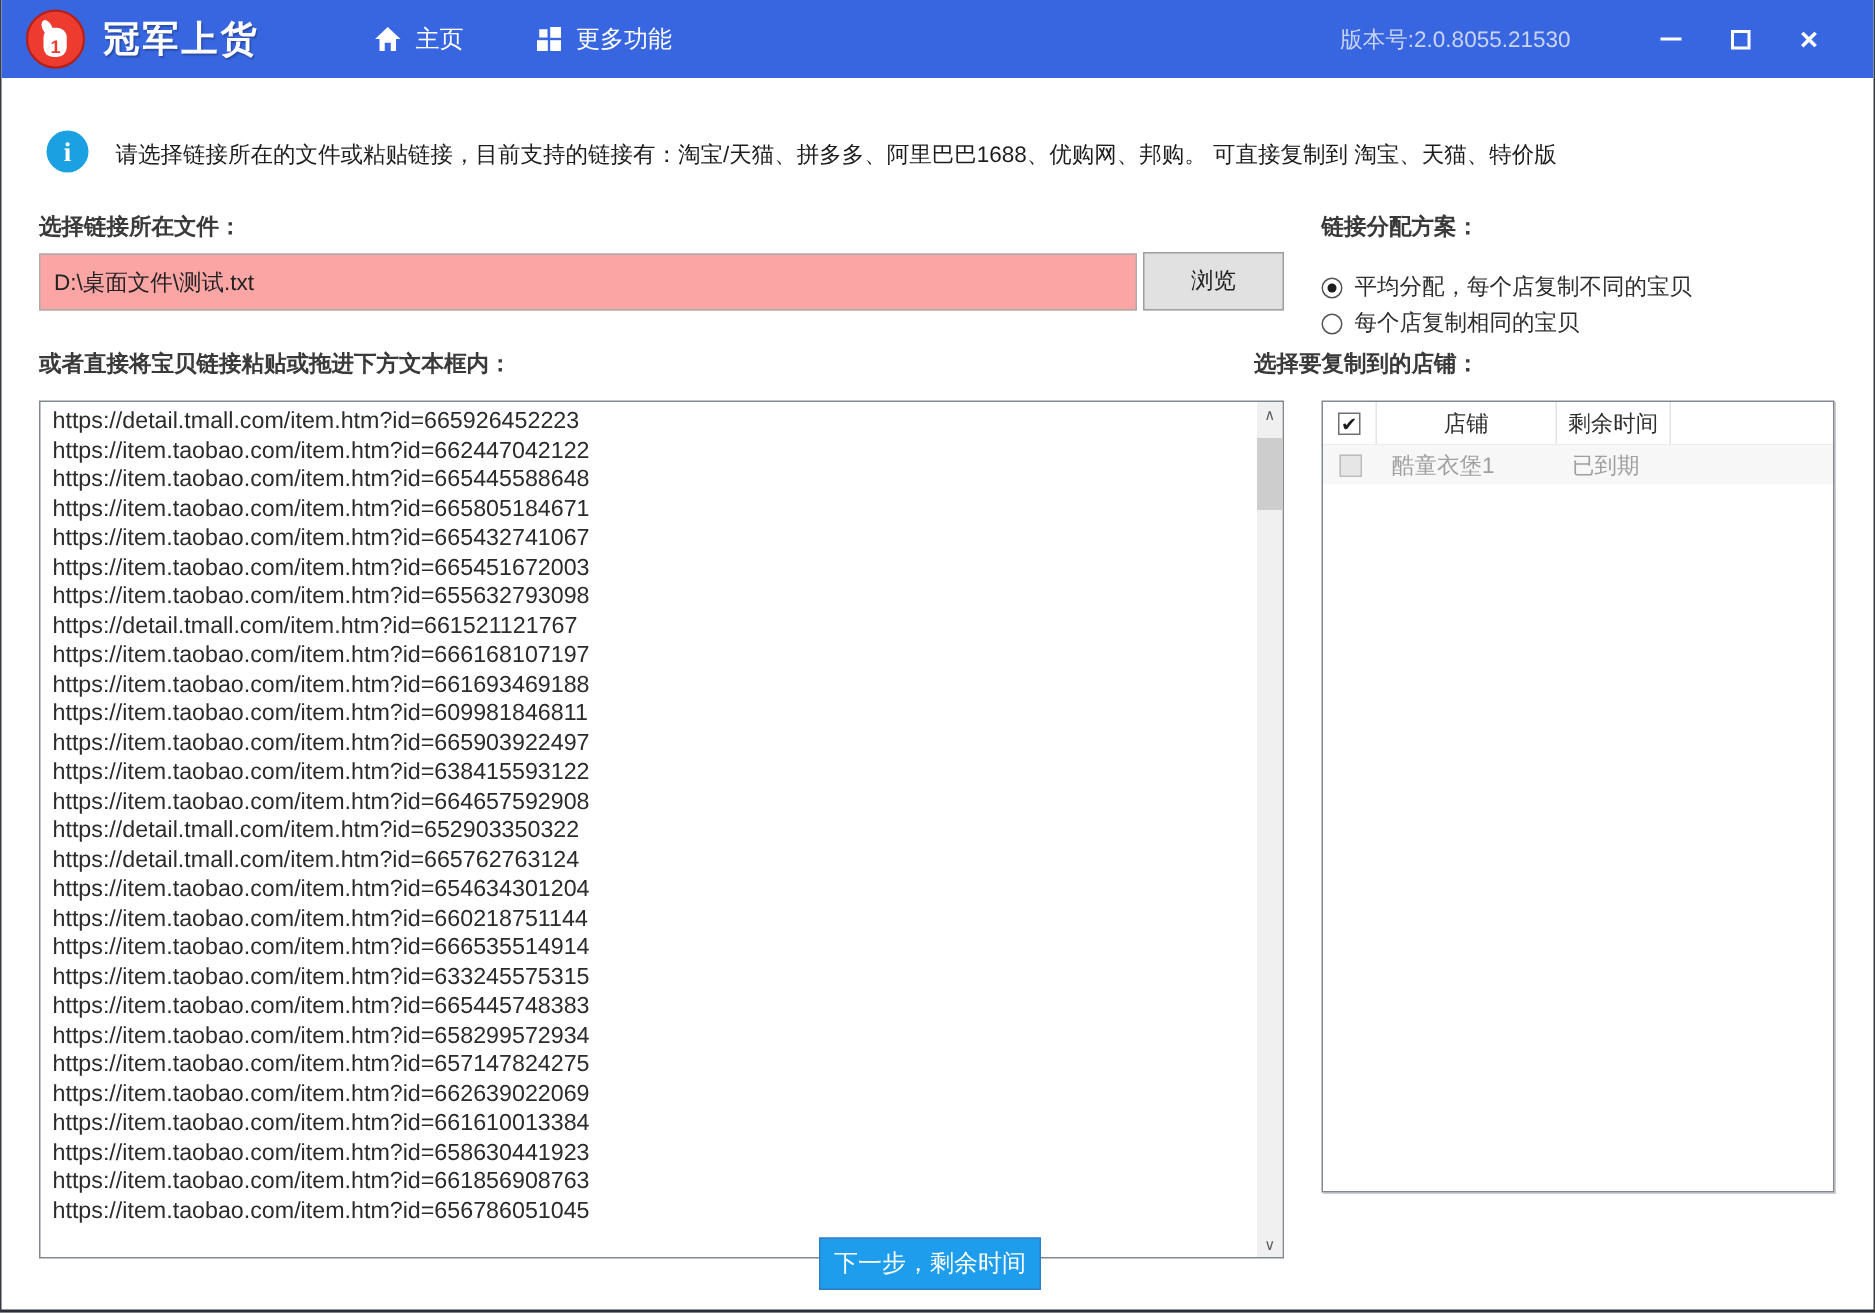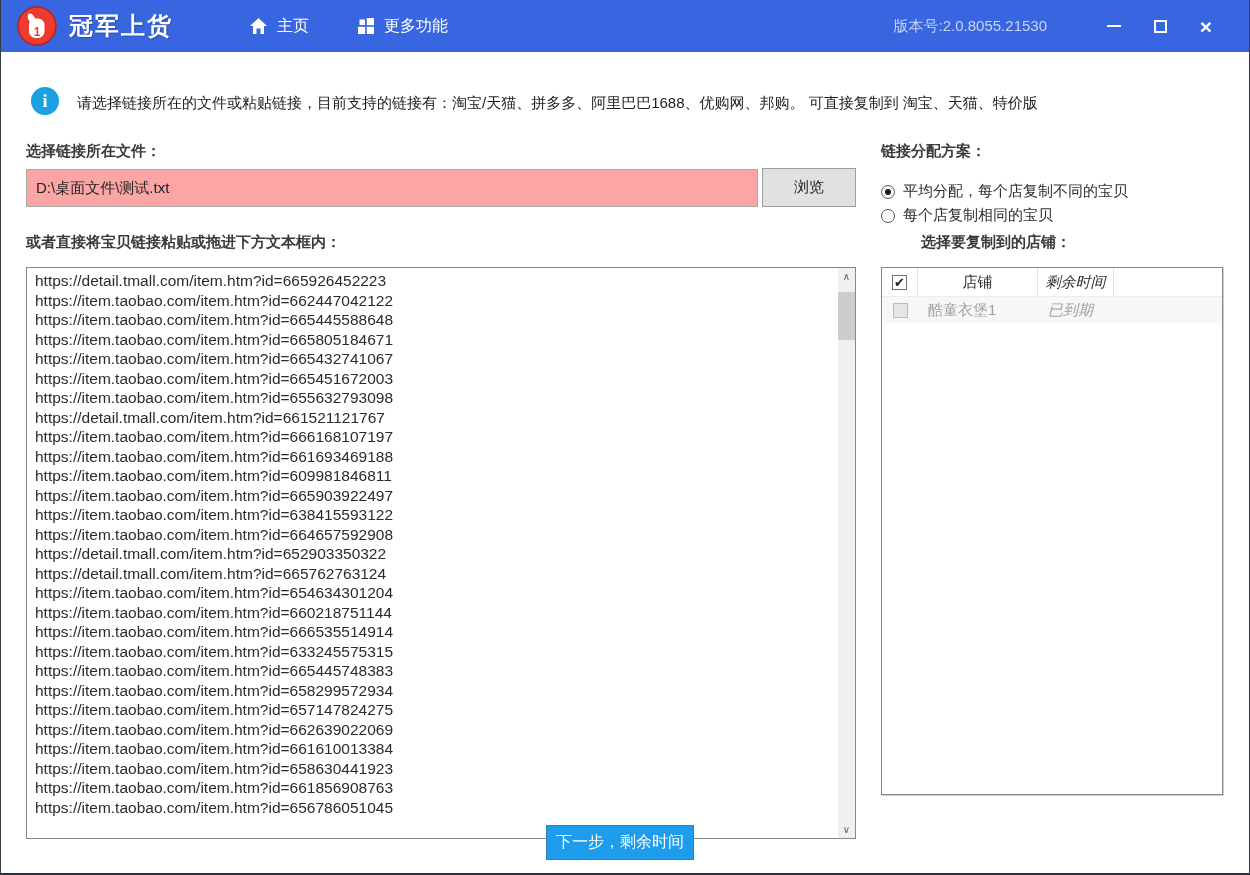--- a/index.html
+++ b/index.html
@@ -57,21 +57,21 @@
   .vscroll .thumb { position:absolute; left:0; top:24px; width:17px; height:48px; background:#cdcdcd; cursor:pointer; }
 
   
   .shops-table { position:absolute; left:880px; top:267px; width:342px; height:528px; background:#fff; border:1px solid #828790; box-shadow:1px 1px 0 #c9ced6; }
   .tbl-header { display:flex; height:29px; align-items:stretch; border-bottom:1px solid #ededed; }
   .tbl-header .cell { display:flex; align-items:center; justify-content:center; font-size:15px; color:#2f2f2f; border-right:1px solid #e3e3e3; }
   .tbl-row { display:flex; height:26px; align-items:stretch; background:#f7f7f7; }
   .tbl-row .cell { display:flex; align-items:center; font-size:15px; color:#a0a0a0; }
   .col-check { width:36px; justify-content:center; }
   .col-shop { width:120px; }
-  .col-time { width:76px;font-style:italic; }
+  .col-time { width:76px; }
   .col-rest { flex:1; border-right:none !important; }
   .tbl-row .col-shop, .tbl-row .col-time { padding-left:10px; }
   .checkbox { width:15px; height:15px; border:1px solid #707070; background:#fff; display:flex; align-items:center; justify-content:center;
               font-size:13px; color:#1c1c1c; line-height:1; cursor:pointer; }
   .checkbox.disabled { background:#e6e6e6; border-color:#bcbcbc; }
 
   
   .next-btn { position:absolute; left:545px; top:825px; width:148px; height:35px; background:#1e9ded; border:1px solid #2e7fc5;
               color:#fff; font-size:16px; display:flex; align-items:center; justify-content:center; cursor:pointer; }
 </style>
@@ -168,21 +168,21 @@
 https://item.taobao.com/item.htm?id=658630441923
 https://item.taobao.com/item.htm?id=661856908763
 https://item.taobao.com/item.htm?id=656786051045</div>
     <div class="vscroll">
       <div class="arrow up">∧</div>
       <div class="thumb"></div>
       <div class="arrow down">∨</div>
     </div>
   </div>
 
-  <div class="sec-label" style="left:920px; top:233px;">选择要复制到的店铺：</div>
+  <div class="sec-label" style="left:835px; top:233px;">选择要复制到的店铺：</div>
   <div class="shops-table">
     <div class="tbl-header">
       <div class="cell col-check">
         <div class="checkbox">
             <span>✔</span>
           </div>
       </div>
       <div class="cell col-shop">店铺</div>
       <div class="cell col-time">剩余时间</div>
       <div class="cell col-rest"></div>

